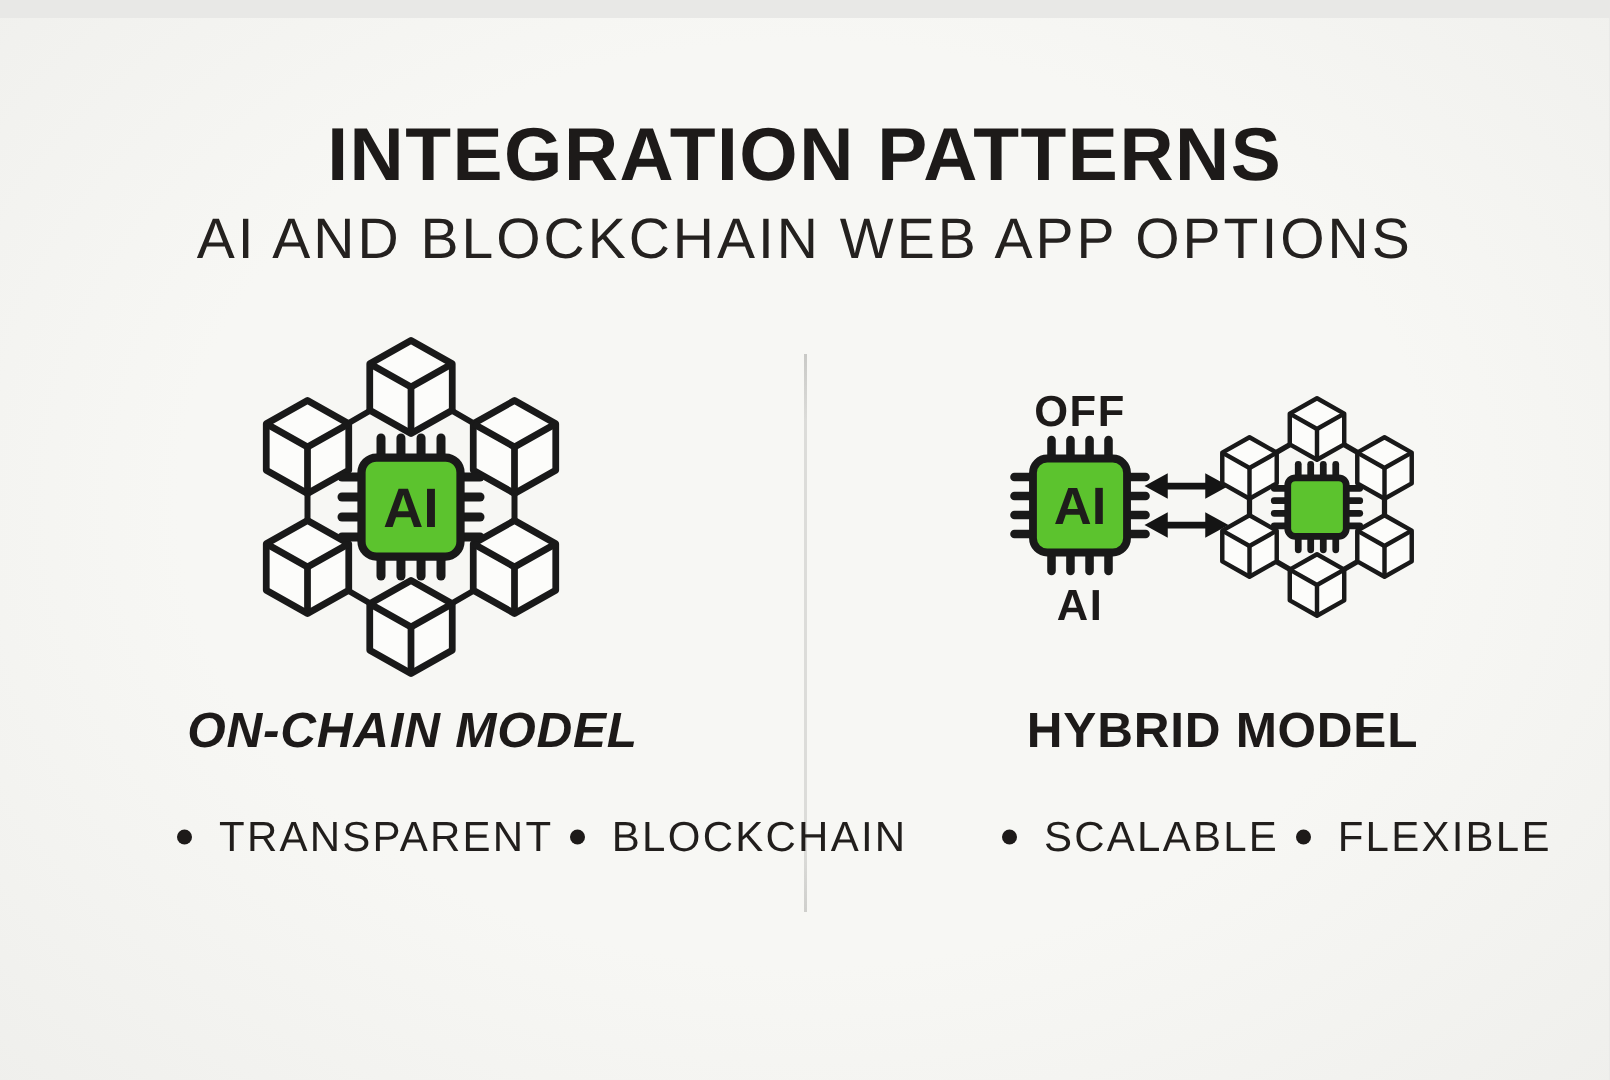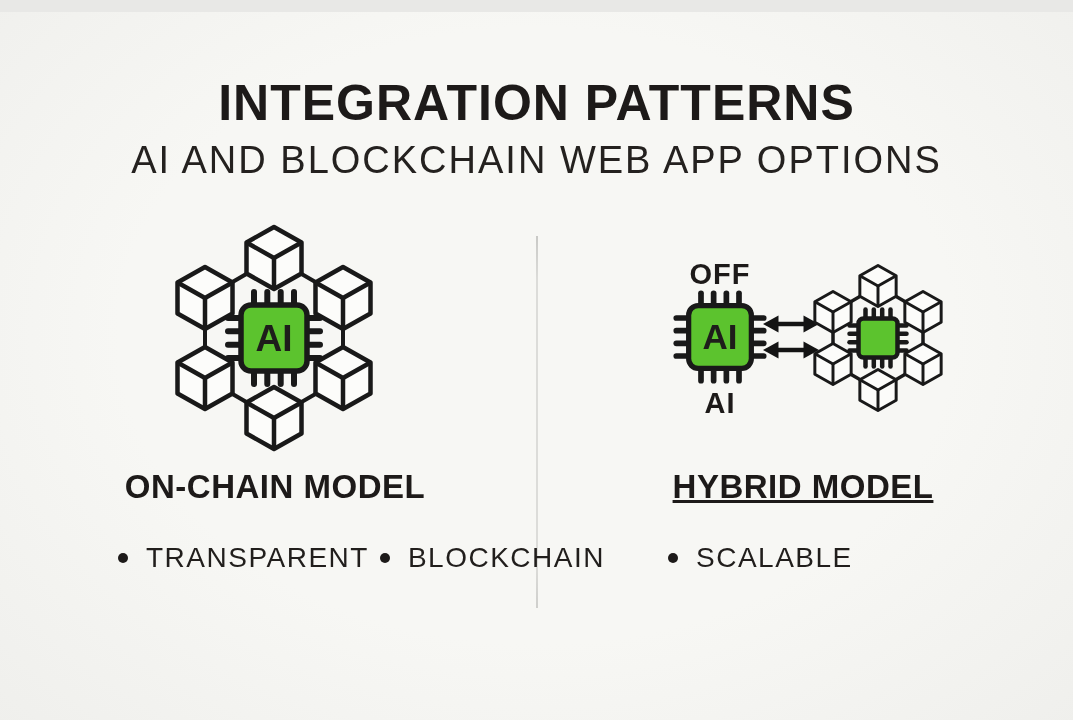--- a/index.html
+++ b/index.html
@@ -28,22 +28,22 @@
   .divider {
     position: absolute; left: 536px; top: 224px;
     width: 2px; height: 372px;
     background: linear-gradient(#c9c9c6, #dcdcd9 12%, #dcdcd9 88%, #cfcfcc);
   }
   .model-heading {
     position: absolute; top: 456px; width: 430px;
     text-align: center;
     font-size: 33px; font-weight: 800; letter-spacing: 0.5px;
   }
-  .model-heading.left  { left: 60px; }
-  .model-heading.right { left: 588px; text-decoration: underline; }
+  .model-heading.left  { left: 60px; font-style: italic; }
+  .model-heading.right { left: 600px; }
   .bullets {
     position: absolute; top: 529px;
     display: flex; flex-direction: row; gap: 11px;
   }
   .bullets.left  { left: 118px; }
   .bullets.right { left: 668px; }
   .bullet-row {
     display: flex; align-items: center; gap: 18px;
     height: 33px;
     font-size: 28px; font-weight: 500; letter-spacing: 1.5px;
@@ -180,15 +180,19 @@
       <span>BLOCKCHAIN</span>
     </div>
   </div>
 
   <div class="model-heading right">HYBRID MODEL</div>
   <div class="bullets right">
     <div class="bullet-row">
       <span class="dot"></span>
       <span>SCALABLE</span>
     </div>
+    <div class="bullet-row">
+      <span class="dot"></span>
+      <span>FLEXIBLE</span>
+    </div>
   </div>
 
 </div>
 
 </body></html>

